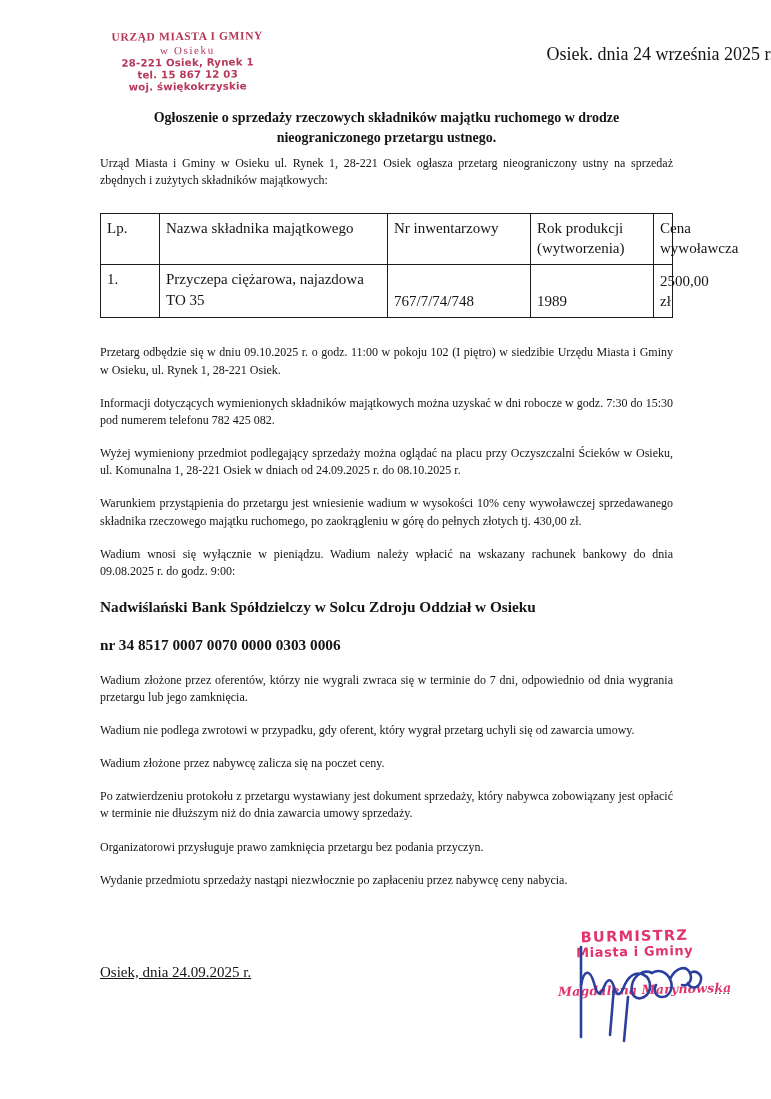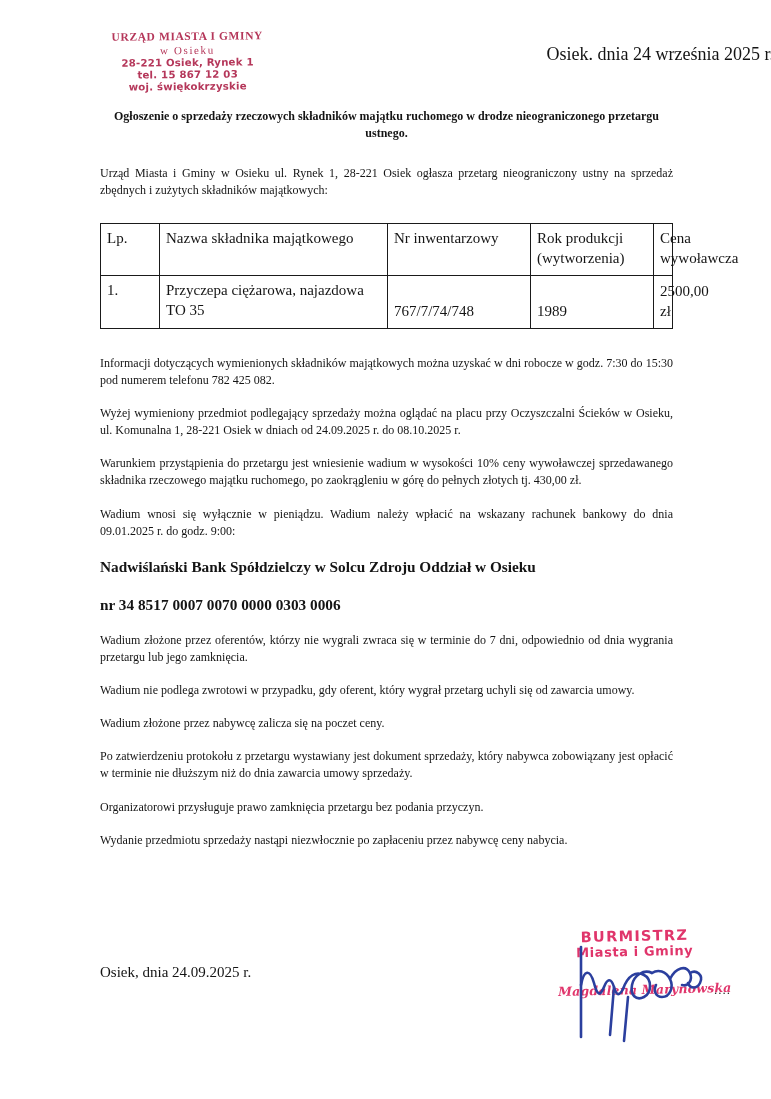--- a/index.html
+++ b/index.html
@@ -59,25 +59,25 @@
 
   
   .content {
     position: absolute;
     left: 100px;
     top: 108px;
     width: 573px;
   }
 
   h1.title {
-    font-size: 12px;
+    font-size: 14px;
     font-weight: bold;
     text-align: center;
     line-height: 1.45;
-    margin: 0 0 22px 0;
+    margin: 0 0 6px 0;
     padding: 0 6px;
   }
 
   p.para {
     font-size: 12px;
     line-height: 1.43;
     margin: 0 0 16px 0;
     text-align: justify;
     text-justify: inter-word;
   }
@@ -118,20 +118,21 @@
     vertical-align: bottom;
   }
   .th2 { display: block; }
 
   
   .footer-date {
     position: absolute;
     left: 100px;
     top: 964px;
     font-size: 15px;
+    text-decoration: underline;
   }
 
   
   .sig-block {
     position: absolute;
     left: 540px;
     top: 925px;
     width: 230px;
     height: 120px;
   }
@@ -228,24 +229,25 @@
         <tr>
           <td class="c0">1.</td>
           <td class="c1">Przyczepa ciężarowa, najazdowa TO 35</td>
           <td class="c2">767/7/74/748</td>
           <td class="c3">1989</td>
           <td class="c4">2500,00 zł</td>
         </tr>
       </tbody>
     </table>
 
+    <p class="para">Przetarg odbędzie się w dniu 09.10.2025 r. o godz. 11:00 w pokoju 102 (I piętro) w siedzibie Urzędu Miasta i Gminy w Osieku, ul. Rynek 1, 28-221 Osiek.</p>
     <p class="para">Informacji dotyczących wymienionych składników majątkowych można uzyskać w dni robocze w godz. 7:30 do 15:30 pod numerem telefonu 782 425 082.</p>
     <p class="para">Wyżej wymieniony przedmiot podlegający sprzedaży można oglądać na placu przy Oczyszczalni Ścieków w Osieku, ul. Komunalna 1, 28-221 Osiek w dniach od 24.09.2025 r. do 08.10.2025 r.</p>
     <p class="para">Warunkiem przystąpienia do przetargu jest wniesienie wadium w wysokości 10% ceny wywoławczej sprzedawanego składnika rzeczowego majątku ruchomego, po zaokrągleniu w górę do pełnych złotych tj.  430,00 zł.</p>
-    <p class="para">Wadium wnosi się wyłącznie w pieniądzu. Wadium należy wpłacić na wskazany rachunek bankowy do dnia 09.01.2025 r. do godz. 9:00:</p>
+    <p class="para">Wadium wnosi się wyłącznie w pieniądzu. Wadium należy wpłacić na wskazany rachunek bankowy do dnia 09.08.2025 r. do godz. 9:00:</p>
 
     <p class="bank">Nadwiślański Bank Spółdzielczy w Solcu Zdroju Oddział w Osieku</p>
     <p class="bank">nr 34 8517 0007 0070 0000 0303 0006</p>
 
     <p class="para">Wadium złożone przez oferentów, którzy nie wygrali zwraca się w terminie do 7 dni, odpowiednio od dnia wygrania przetargu lub jego zamknięcia.</p>
     <p class="para">Wadium nie podlega zwrotowi w przypadku, gdy oferent, który wygrał przetarg uchyli się od zawarcia umowy.</p>
     <p class="para last-natural">Wadium złożone przez nabywcę zalicza się na poczet ceny.</p>
     <p class="para">Po zatwierdzeniu protokołu z przetargu wystawiany jest dokument sprzedaży, który nabywca zobowiązany jest opłacić w terminie nie dłuższym niż do dnia zawarcia umowy sprzedaży.</p>
     <p class="para last-natural">Organizatorowi przysługuje prawo zamknięcia przetargu bez podania przyczyn.</p>
     <p class="para last-natural">Wydanie przedmiotu sprzedaży nastąpi niezwłocznie po zapłaceniu przez nabywcę ceny nabycia.</p>

